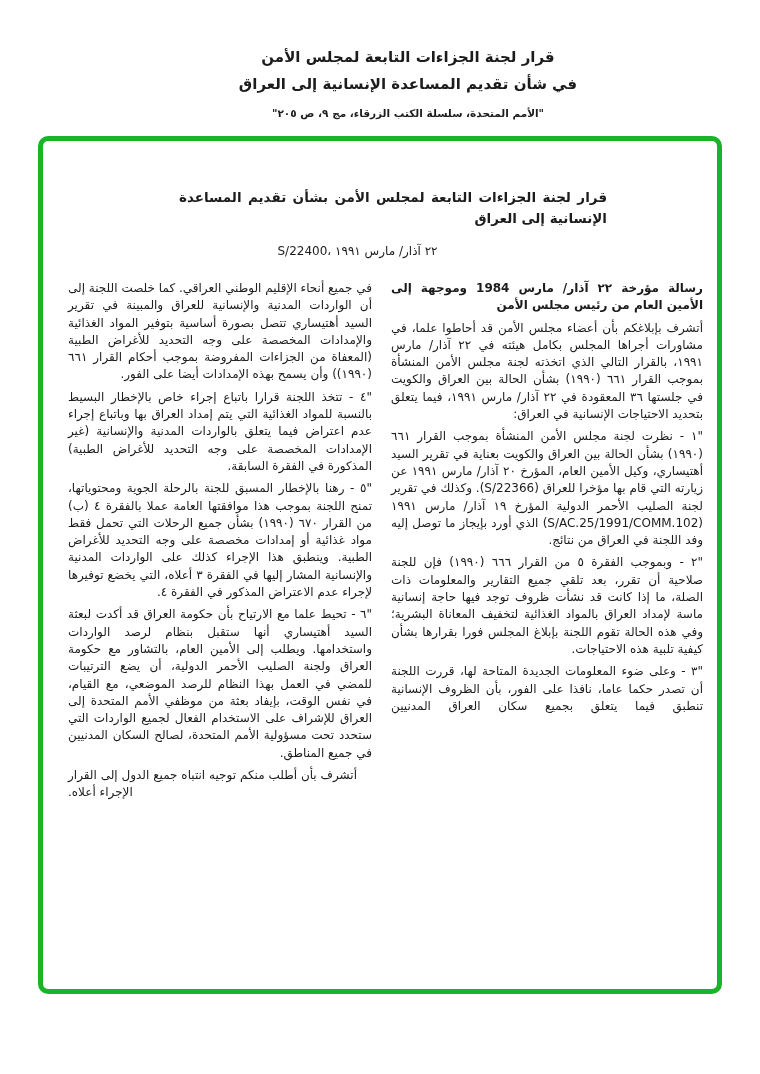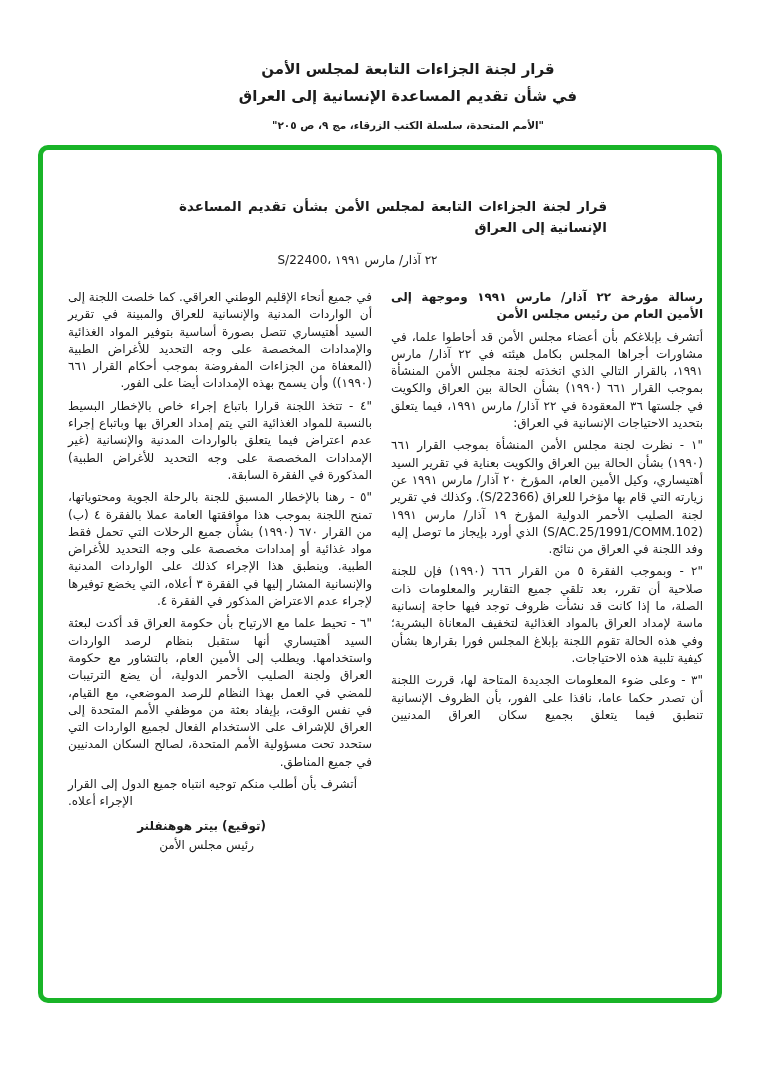--- a/index.html
+++ b/index.html
@@ -8,30 +8,30 @@
     width: 760px; height: 1074px;
     position: relative; overflow: hidden;
     direction: rtl;
     font-family: "DejaVu Sans", sans-serif;
     color: var(--text-color, #1c1c1c);
     -webkit-font-smoothing: antialiased;
   }
   .page-header {
     width: 560px;
     margin: 0 72px 0 auto;
-    padding-top: 60px;
+    padding-top: 48px;
     text-align: center;
   }
   .h-line1, .h-line2 { font-size: 15px; font-weight: bold; }
   .h-line1 { margin-bottom: 9px; }
   .h-note  { font-size: 10.5px; font-weight: bold; margin-top: 14px; }
 
   .frame {
     position: absolute;
-    left: 38px; top: 145px;
+    left: 38px; top: 136px;
     width: 684px; height: 858px;
     border: 5px solid var(--frame-green, #19b428);
     border-radius: 10px;
     padding: 46px 14px 0 25px;
     background: var(--page-bg, #ffffff);
   }
   .doc-title {
     font-weight: bold;
     font-size: 13.5px;
     line-height: 21px;
@@ -78,35 +78,29 @@
   <div class="h-note">"الأمم المتحدة، سلسلة الكتب الزرقاء، مج ٩، ص ٢٠٥"</div>
 </div>
 
 <div class="frame">
   <div class="doc-title">قرار لجنة الجزاءات التابعة لمجلس الأمن بشأن تقديم المساعدة الإنسانية إلى العراق</div>
   <div class="doc-ref">S/22400، ٢٢ آذار/ مارس ١٩٩١</div>
 
   <div class="columns">
 
     <div class="col col-right">
-      <p class="annex-subheading">رسالة مؤرخة ٢٢ آذار/ مارس ١٩٩١ وموجهة إلى الأمين العام من رئيس مجلس الأمن</p>
+      <p class="annex-subheading">رسالة مؤرخة ٢٢ آذار/ مارس 1984 وموجهة إلى الأمين العام من رئيس مجلس الأمن</p>
       <p>أتشرف بإبلاغكم بأن أعضاء مجلس الأمن قد أحاطوا علما، في مشاورات أجراها المجلس بكامل هيئته في ٢٢ آذار/ مارس ١٩٩١، بالقرار التالي الذي اتخذته لجنة مجلس الأمن المنشأة بموجب القرار ٦٦١ (١٩٩٠) بشأن الحالة بين العراق والكويت في جلستها ٣٦ المعقودة في ٢٢ آذار/ مارس ١٩٩١، فيما يتعلق بتحديد الاحتياجات الإنسانية في العراق:</p>
       <p>"١ - نظرت لجنة مجلس الأمن المنشأة بموجب القرار ٦٦١ (١٩٩٠) بشأن الحالة بين العراق والكويت بعناية في تقرير السيد أهتيساري، وكيل الأمين العام، المؤرخ ٢٠ آذار/ مارس ١٩٩١ عن زيارته التي قام بها مؤخرا للعراق (S/22366). وكذلك في تقرير لجنة الصليب الأحمر الدولية المؤرخ ١٩ آذار/ مارس ١٩٩١ (S/AC.25/1991/COMM.102) الذي أورد بإيجاز ما توصل إليه وفد اللجنة في العراق من نتائج.</p>
       <p>"٢ - وبموجب الفقرة ٥ من القرار ٦٦٦ (١٩٩٠) فإن للجنة صلاحية أن تقرر، بعد تلقي جميع التقارير والمعلومات ذات الصلة، ما إذا كانت قد نشأت ظروف توجد فيها حاجة إنسانية ماسة لإمداد العراق بالمواد الغذائية لتخفيف المعاناة البشرية؛ وفي هذه الحالة تقوم اللجنة بإبلاغ المجلس فورا بقرارها بشأن كيفية تلبية هذه الاحتياجات.</p>
       <p class="runover">"٣ - وعلى ضوء المعلومات الجديدة المتاحة لها، قررت اللجنة أن تصدر حكما عاما، نافذا على الفور، بأن الظروف الإنسانية تنطبق فيما يتعلق بجميع سكان العراق المدنيين</p>
     </div>
 
     <div class="col col-left">
       <p>في جميع أنحاء الإقليم الوطني العراقي. كما خلصت اللجنة إلى أن الواردات المدنية والإنسانية للعراق والمبينة في تقرير السيد أهتيساري تتصل بصورة أساسية بتوفير المواد الغذائية والإمدادات المخصصة على وجه التحديد للأغراض الطبية (المعفاة من الجزاءات المفروضة بموجب أحكام القرار ٦٦١ (١٩٩٠)) وأن يسمح بهذه الإمدادات أيضا على الفور.</p>
       <p>"٤ - تتخذ اللجنة قرارا باتباع إجراء خاص بالإخطار البسيط بالنسبة للمواد الغذائية التي يتم إمداد العراق بها وباتباع إجراء عدم اعتراض فيما يتعلق بالواردات المدنية والإنسانية (غير الإمدادات المخصصة على وجه التحديد للأغراض الطبية) المذكورة في الفقرة السابقة.</p>
       <p>"٥ - رهنا بالإخطار المسبق للجنة بالرحلة الجوية ومحتوياتها، تمنح اللجنة بموجب هذا موافقتها العامة عملا بالفقرة ٤ (ب) من القرار ٦٧٠ (١٩٩٠) بشأن جميع الرحلات التي تحمل فقط مواد غذائية أو إمدادات مخصصة على وجه التحديد للأغراض الطبية. وينطبق هذا الإجراء كذلك على الواردات المدنية والإنسانية المشار إليها في الفقرة ٣ أعلاه، التي يخضع توفيرها لإجراء عدم الاعتراض المذكور في الفقرة ٤.</p>
       <p>"٦ - تحيط علما مع الارتياح بأن حكومة العراق قد أكدت لبعثة السيد أهتيساري أنها ستقبل بنظام لرصد الواردات واستخدامها. ويطلب إلى الأمين العام، بالتشاور مع حكومة العراق ولجنة الصليب الأحمر الدولية، أن يضع الترتيبات للمضي في العمل بهذا النظام للرصد الموضعي، مع القيام، في نفس الوقت، بإيفاد بعثة من موظفي الأمم المتحدة إلى العراق للإشراف على الاستخدام الفعال لجميع الواردات التي ستحدد تحت مسؤولية الأمم المتحدة، لصالح السكان المدنيين في جميع المناطق.</p>
       <p class="closing">أتشرف بأن أطلب منكم توجيه انتباه جميع الدول إلى القرار الإجراء أعلاه.</p>
-      <div class="signature">
-        <div class="sig-line1">
-          <span>(توقيع)</span><span>بيتر هوهنفلنر</span>
-        </div>
-        <div class="sig-title">رئيس مجلس الأمن</div>
-      </div>
     </div>
 
   </div>
 </div>
 
 </body></html>

